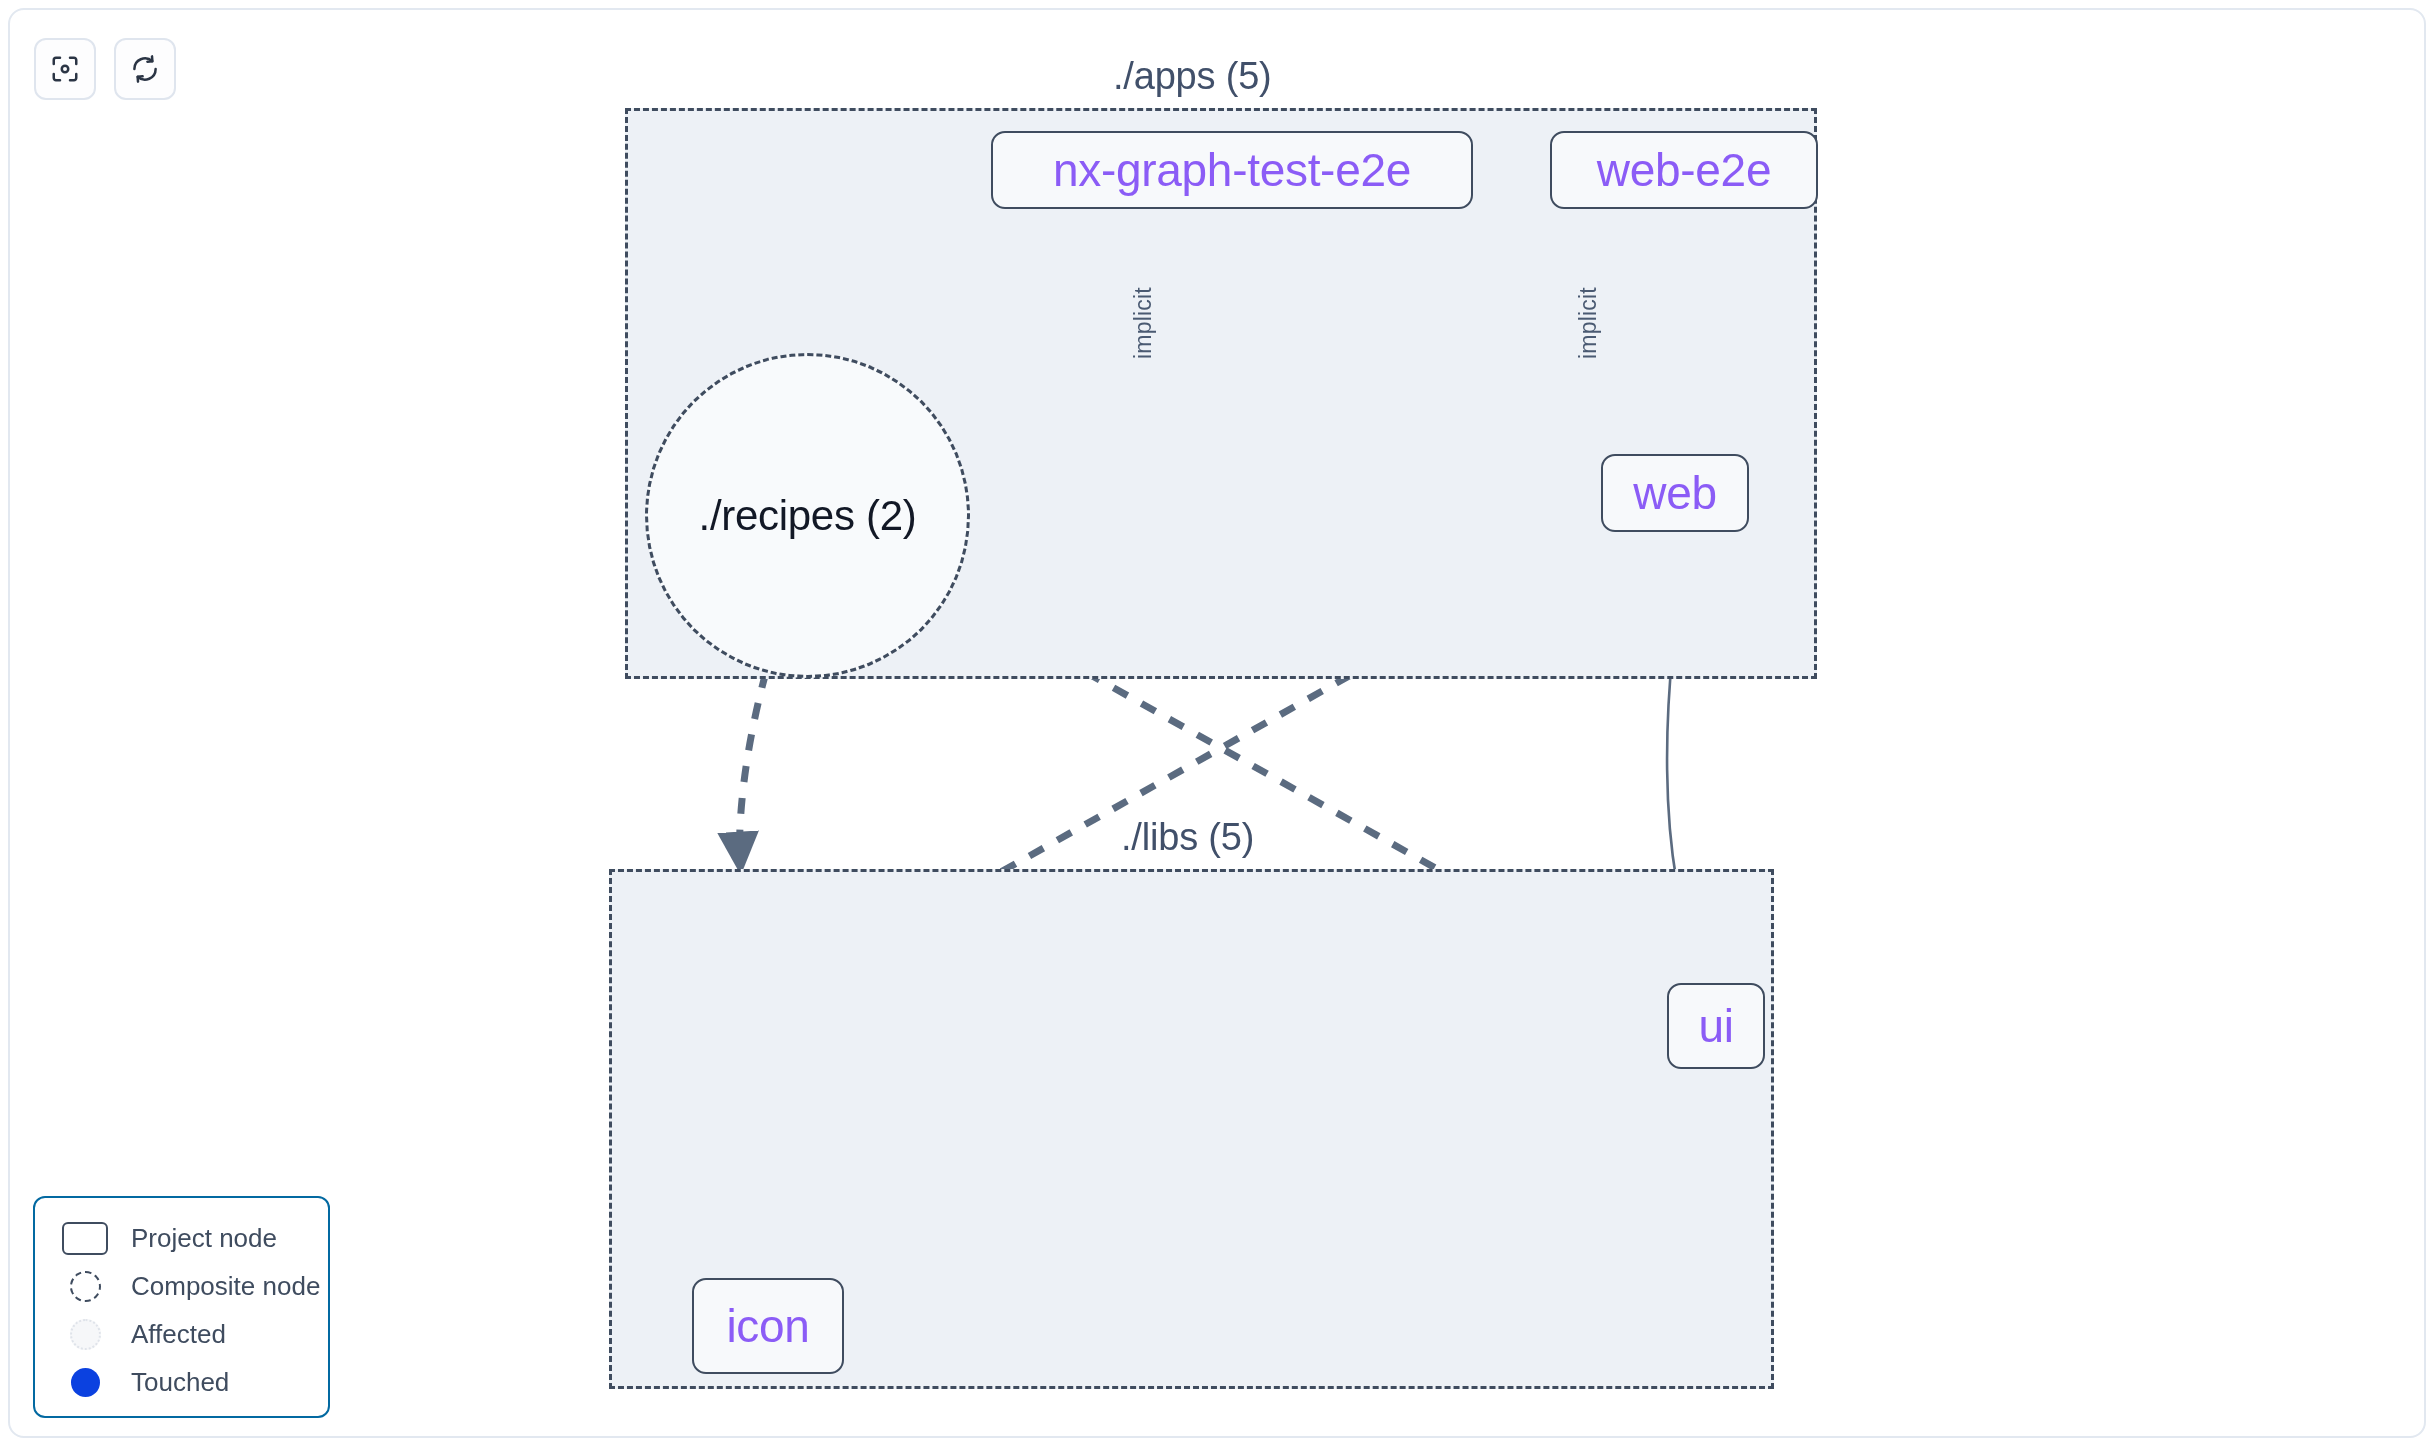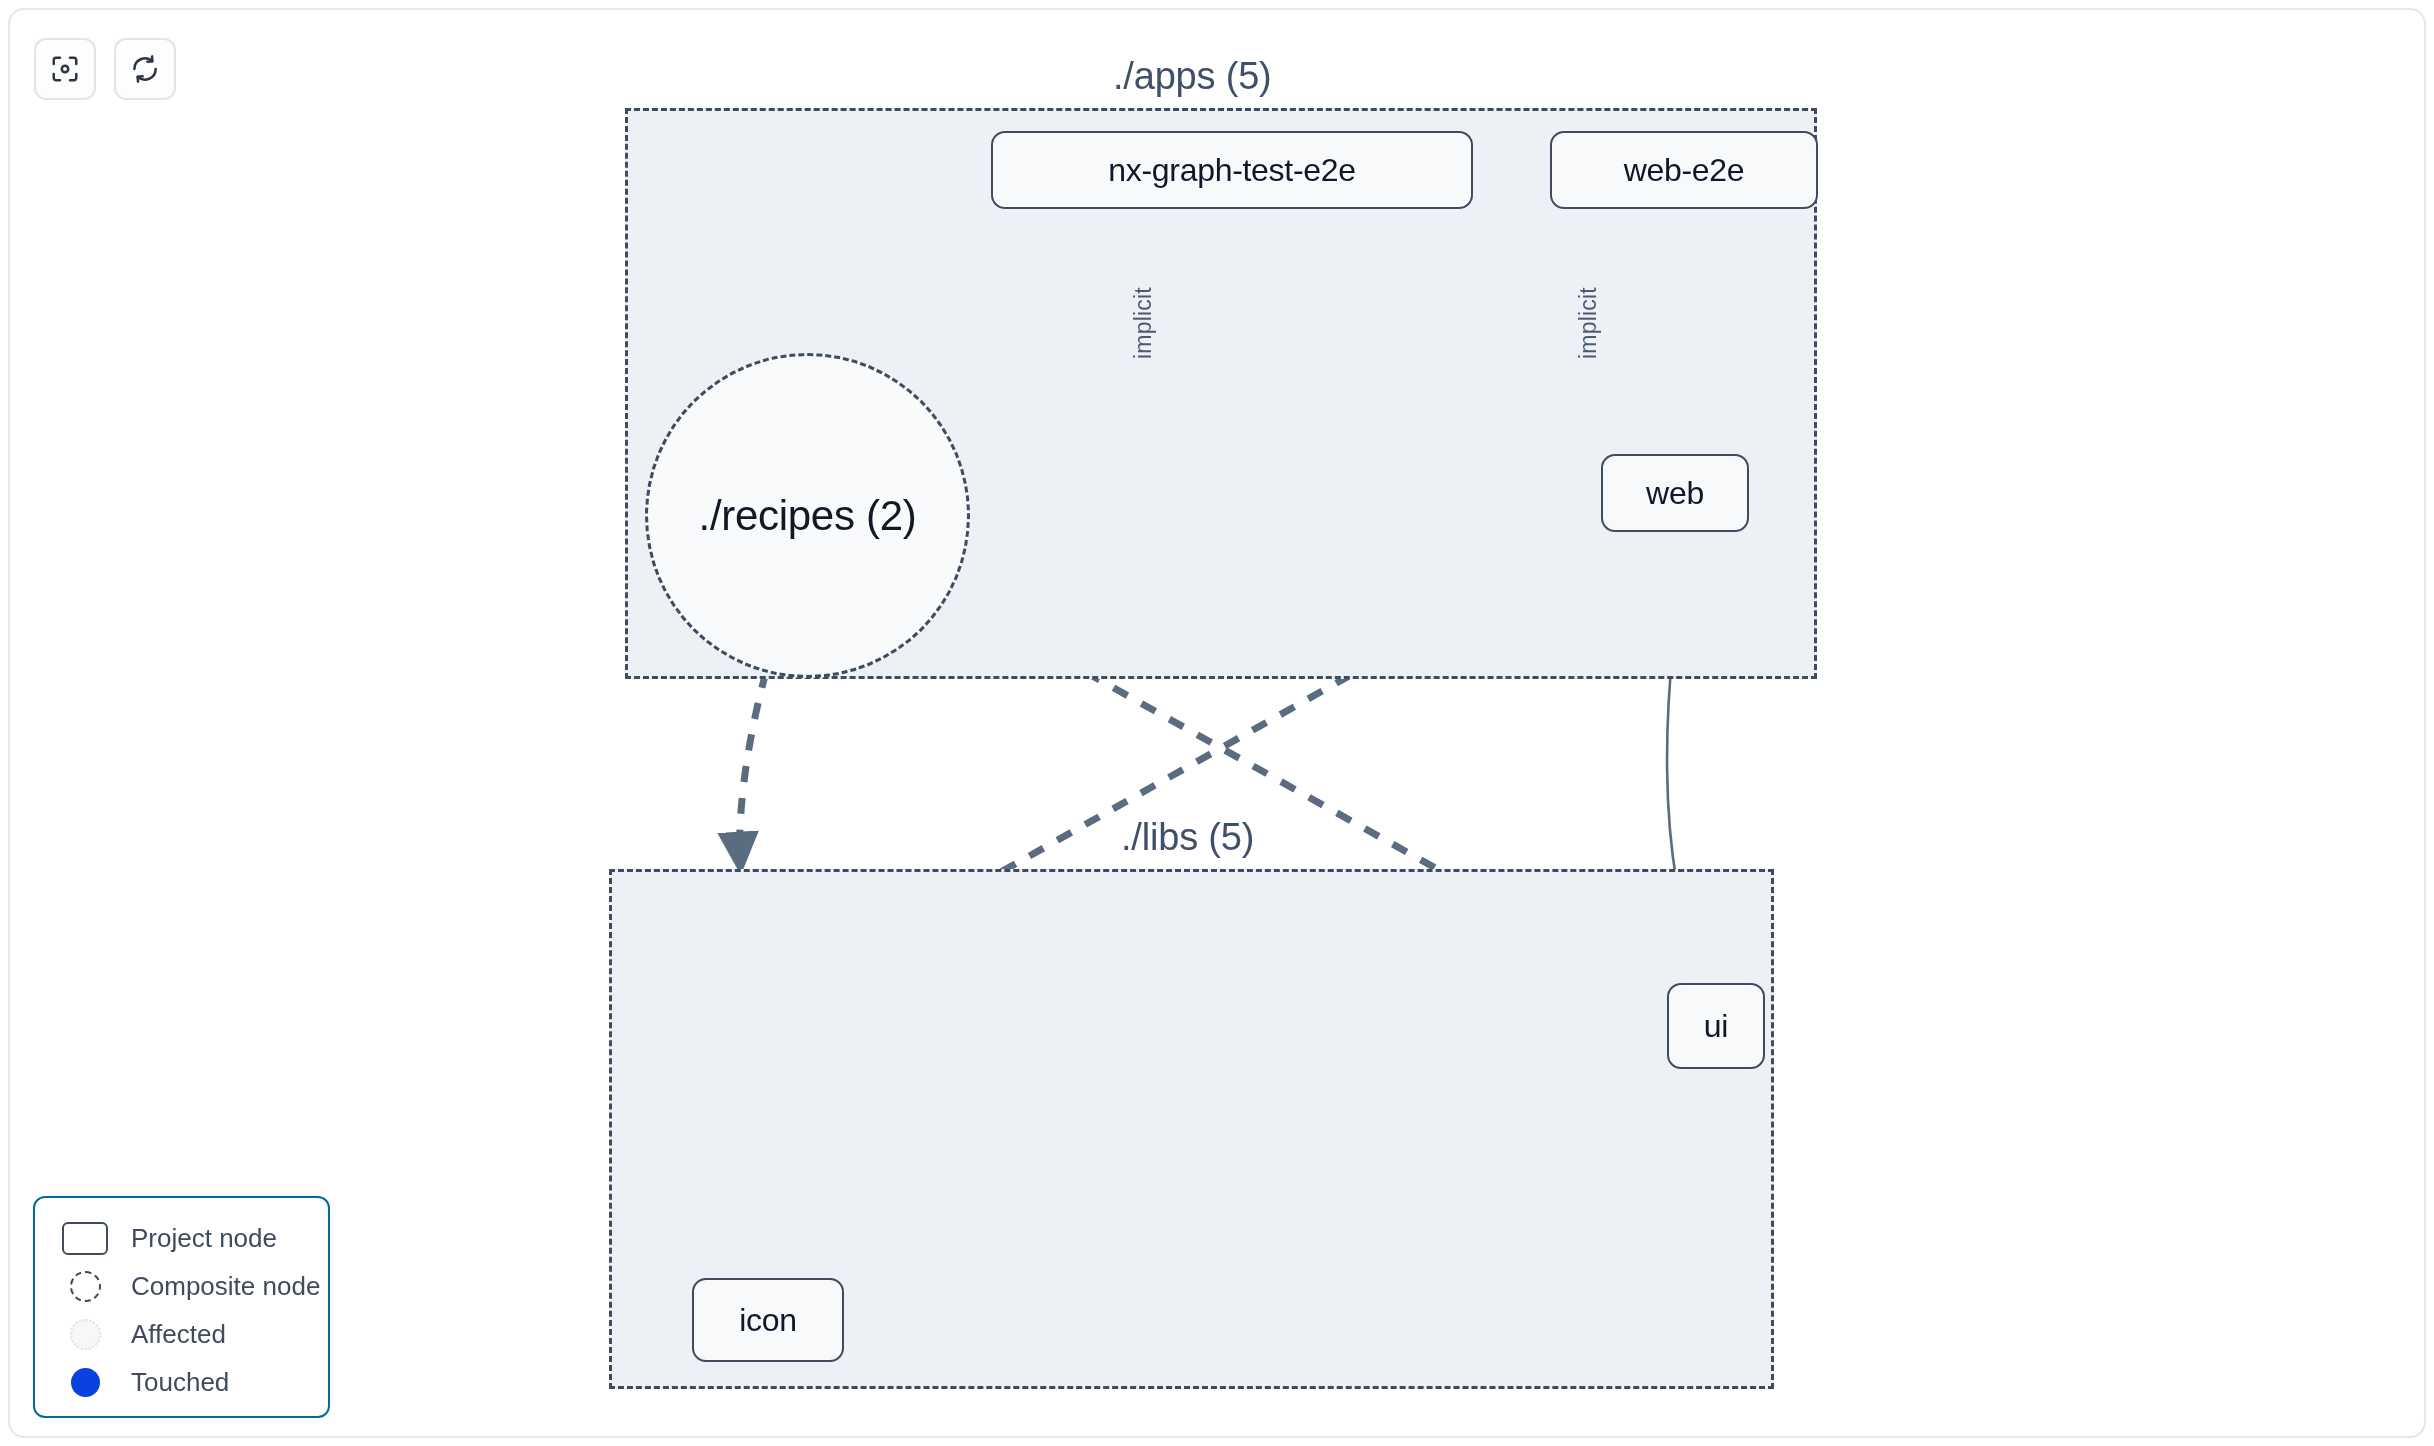--- a/index.html
+++ b/index.html
@@ -82,22 +82,22 @@
   
   .node {
     position: absolute;
     box-sizing: border-box;
     background: #f7f9fb;
     border: 2.5px solid #3f4c5f;
     border-radius: 14px;
     display: flex;
     align-items: center;
     justify-content: center;
-    color: #0f172a;
-    font-size: 32px;
+    color: #8b5cf6;
+    font-size: 46px;
     font-family: "Liberation Sans", sans-serif;
     z-index: 20;
     cursor: pointer;
     white-space: nowrap;
     letter-spacing: -0.3px;
   }
 
   .composite-node {
     position: absolute;
     box-sizing: border-box;
@@ -257,21 +257,21 @@
   <div class="node" style="left:1550px; top:131px; width:268px; height:78px;">web-e2e</div>
 
   <div class="composite-node" style="left:645px; top:353px; width:325px; height:325px;">./recipes (2)</div>
 
 
   <div class="node" style="left:1601px; top:454px; width:148px; height:78px;">web</div>
 
 
   <div class="node" style="left:1667px; top:983px; width:98px; height:86px;">ui</div>
 
-  <div class="node" style="left:692px; top:1278px; width:152px; height:84px;">icon</div>
+  <div class="node" style="left:692px; top:1278px; width:152px; height:96px;">icon</div>
 
   <div class="edge-label" style="left:1143px; top:323px; transform: translate(-50%,-50%) rotate(-90deg);">implicit</div>
 
   <div class="edge-label" style="left:1588px; top:323px; transform: translate(-50%,-50%) rotate(-90deg);">implicit</div>
 
   <div class="legend">
     <div class="legend-row">
       <span class="legend-swatch">
           <span class="sw-project"></span>
         </span>

